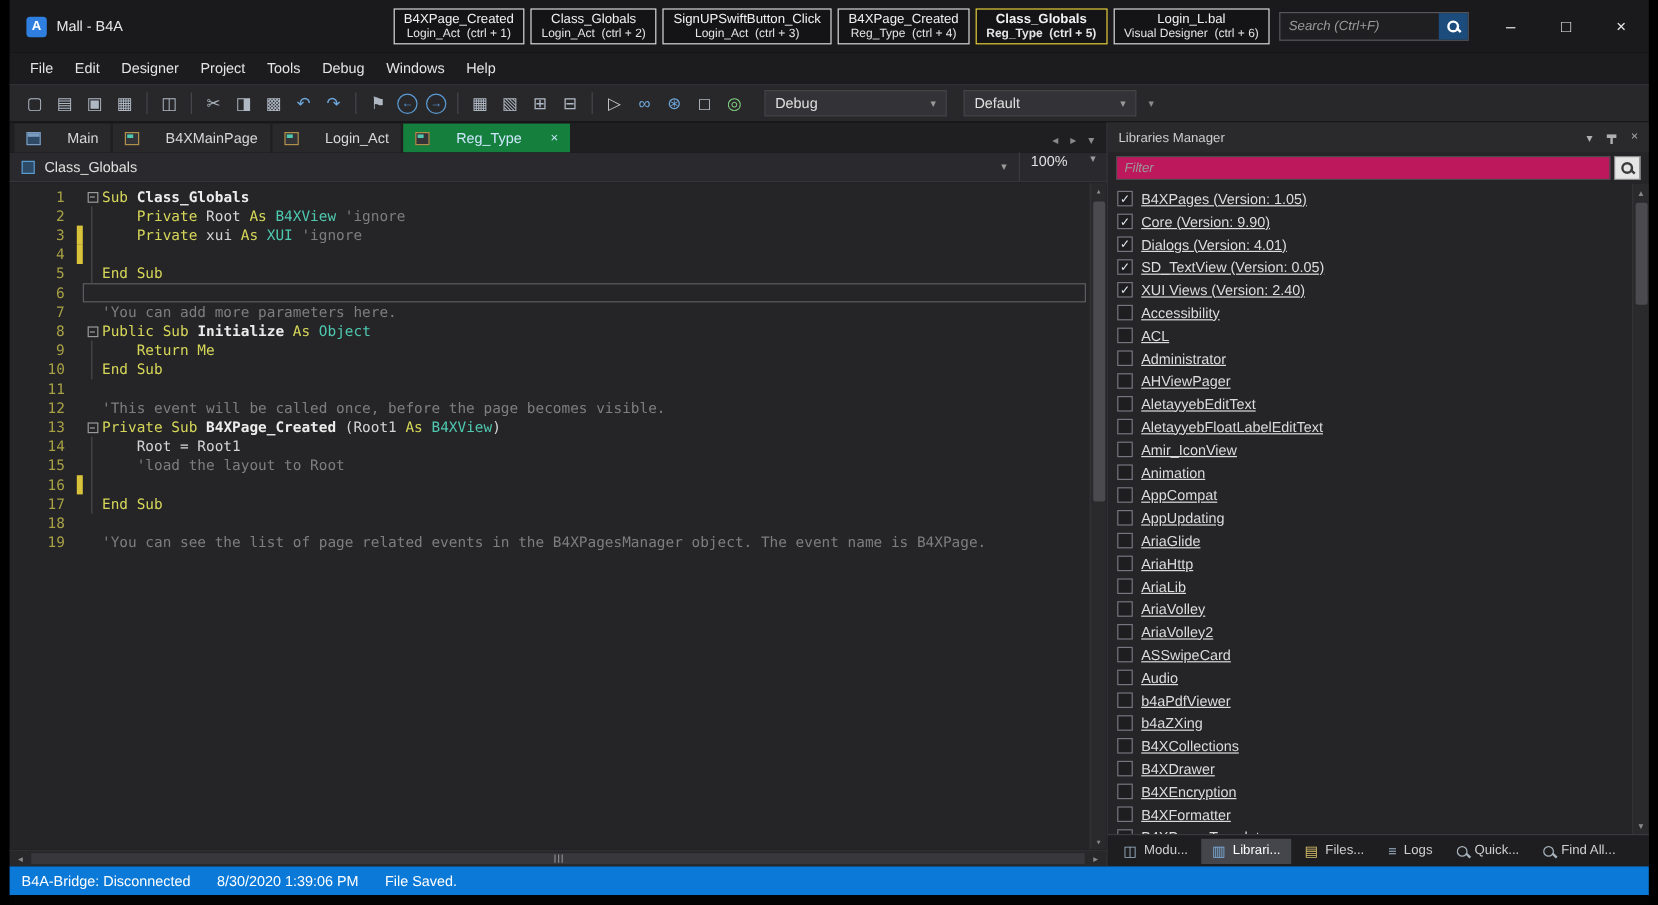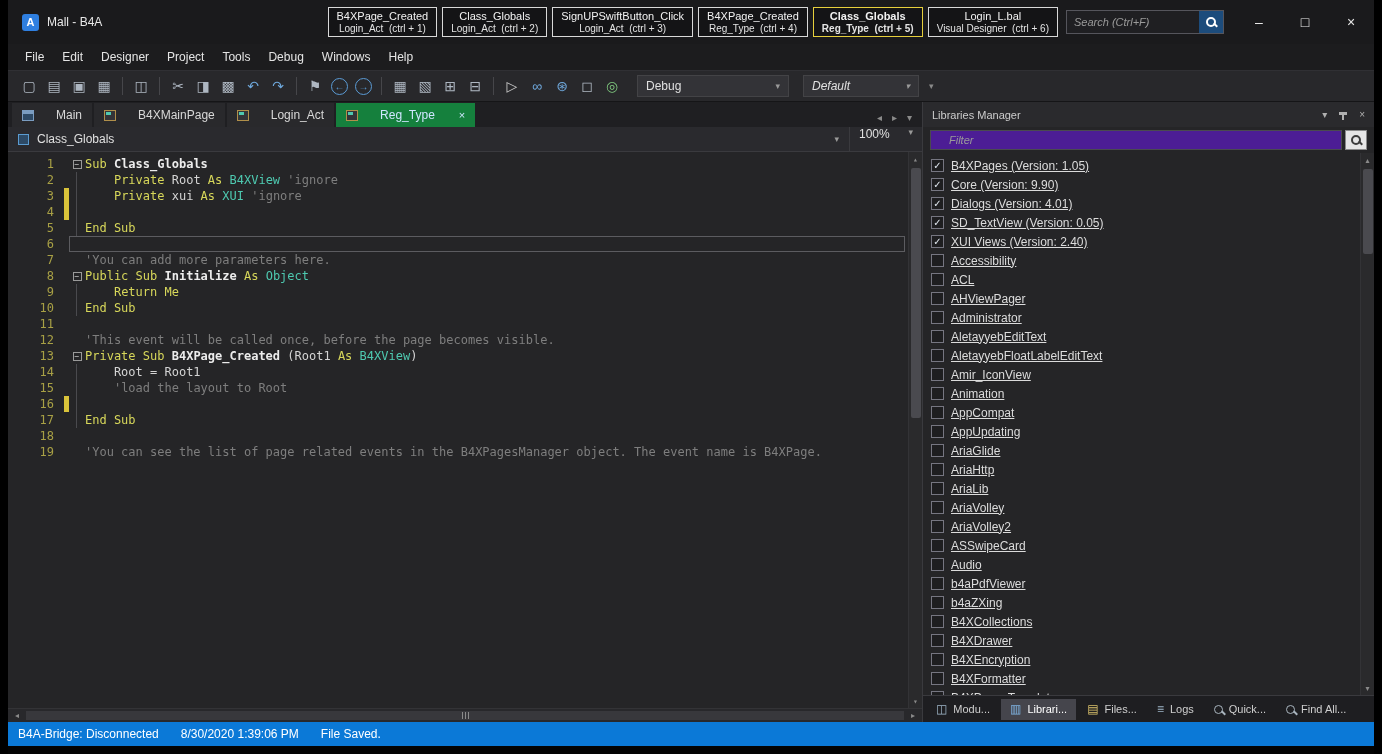--- a/index.html
+++ b/index.html
@@ -30,21 +30,21 @@
   .toolbar { flex:0 0 32px; background:#28282b; border-top:1px solid #303034; border-bottom:1px solid #151517;
              display:flex; align-items:center; padding:0 10px; }
   .tb-icons { display:flex; align-items:center; gap:3px; }
   .tb-icon { width:22px; height:22px; display:flex; align-items:center; justify-content:center; font-size:14px; color:#aeb7c2; }
   .tb-icon.circle { width:17px; height:17px; border:1px solid currentColor; border-radius:50%; font-size:10px; margin:0 2px; }
   .tb-sep { width:1px; height:18px; background:#46464a; margin:0 4px; }
   .combo { height:22px; background:#333337; border:1px solid #434346; color:#e0e0e0; font-size:12px;
            display:flex; align-items:center; padding:0 8px; margin-left:14px; }
   .combo .arr { margin-left:auto; color:#9a9a9a; font-size:9px; padding-left:10px; }
   .combo.debug { width:152px; }
-  .combo.build { width:116px;font-style:italic; }
+  .combo.build { width:144px; }
   .tb-overflow { color:#8a8a8a; font-size:9px; margin-left:10px; }
 
   
   .main { flex:0 0 620px; display:flex; min-height:0; }
   .left { flex:1; display:flex; flex-direction:column; min-width:0; }
   .right { flex:0 0 452px; display:flex; flex-direction:column; background:#252527; border-left:1px solid #3a3a3e; }
 
   
   .filetabs-row { flex:0 0 25px; background:#1f1f22; display:flex; align-items:flex-end; }
   .filetabs { display:flex; align-items:flex-end; padding-left:4px; }
@@ -96,21 +96,21 @@
   .hgrip i { display:block; width:1px; height:7px; background:#8a8a8a; }
 
   
   .panel-header { flex:0 0 25px; background:#2a2a2d; display:flex; align-items:center; padding:0 9px; }
   .panel-title { color:#cccccc; font-size:11px; }
   .panel-icons { margin-left:auto; display:flex; align-items:center; gap:11px; color:#b0b0b0; font-size:10px; }
   .pin { width:10px; height:10px; position:relative; display:inline-block; }
   .pin::before { content:""; position:absolute; left:1px; top:2px; width:8px; height:3px; background:#b0b0b0; }
   .pin::after  { content:""; position:absolute; left:4px; top:5px; width:2px; height:5px; background:#b0b0b0; }
   .filter-row { flex:0 0 26px; display:flex; align-items:center; padding:2px 7px; gap:3px; }
-  .filter-row input { flex:1; min-width:0; height:20px; background:#4c1d95; border:1px solid #4a4a4f; color:#ddd; font-size:11px; padding:0 18px; outline:none; font-family:"Liberation Sans",sans-serif; }
+  .filter-row input { flex:1; min-width:0; height:20px; background:#be185d; border:1px solid #4a4a4f; color:#ddd; font-size:11px; padding:0 6px; outline:none; font-family:"Liberation Sans",sans-serif; }
   .filter-row input::placeholder { color:#9a9a9a; font-style:italic; }
   .filter-btn { width:22px; height:20px; background:#e6e6e6; border:1px solid #8a8a8a; display:flex; align-items:center; justify-content:center; }
   .lib-list { flex:1; position:relative; overflow:hidden; padding:3px 14px 0 8px; }
   .lib-item { height:19px; display:flex; align-items:center; gap:7px; }
   .cb { flex:0 0 13px; width:13px; height:13px; border:1px solid #767681; background:#1e1e20; display:flex; align-items:center; justify-content:center; font-size:10px; color:#dfe6ee; }
   .lib-label { font-size:12px; color:#dcdcdc; text-decoration:underline; white-space:nowrap; }
 
   
   .bottom-tabs { flex:0 0 27px; background:#1e1e21; border-top:1px solid #3a3a3e; display:flex; align-items:center; padding-left:4px; gap:2px; }
   .btab { height:21px; display:flex; align-items:center; gap:6px; padding:0 9px; color:#cfcfcf; font-size:11px; white-space:nowrap; }
@@ -453,25 +453,25 @@
             <div class="lib-item">
               <span class="cb"></span>
               <span class="lib-label">Accessibility</span>
             </div>
             <div class="lib-item">
               <span class="cb"></span>
               <span class="lib-label">ACL</span>
             </div>
             <div class="lib-item">
               <span class="cb"></span>
+              <span class="lib-label">Administrator</span>
+            </div>
+            <div class="lib-item">
+              <span class="cb"></span>
               <span class="lib-label">AHViewPager</span>
-            </div>
-            <div class="lib-item">
-              <span class="cb"></span>
-              <span class="lib-label">Administrator</span>
             </div>
             <div class="lib-item">
               <span class="cb"></span>
               <span class="lib-label">AletayyebEditText</span>
             </div>
             <div class="lib-item">
               <span class="cb"></span>
               <span class="lib-label">AletayyebFloatLabelEditText</span>
             </div>
             <div class="lib-item">

